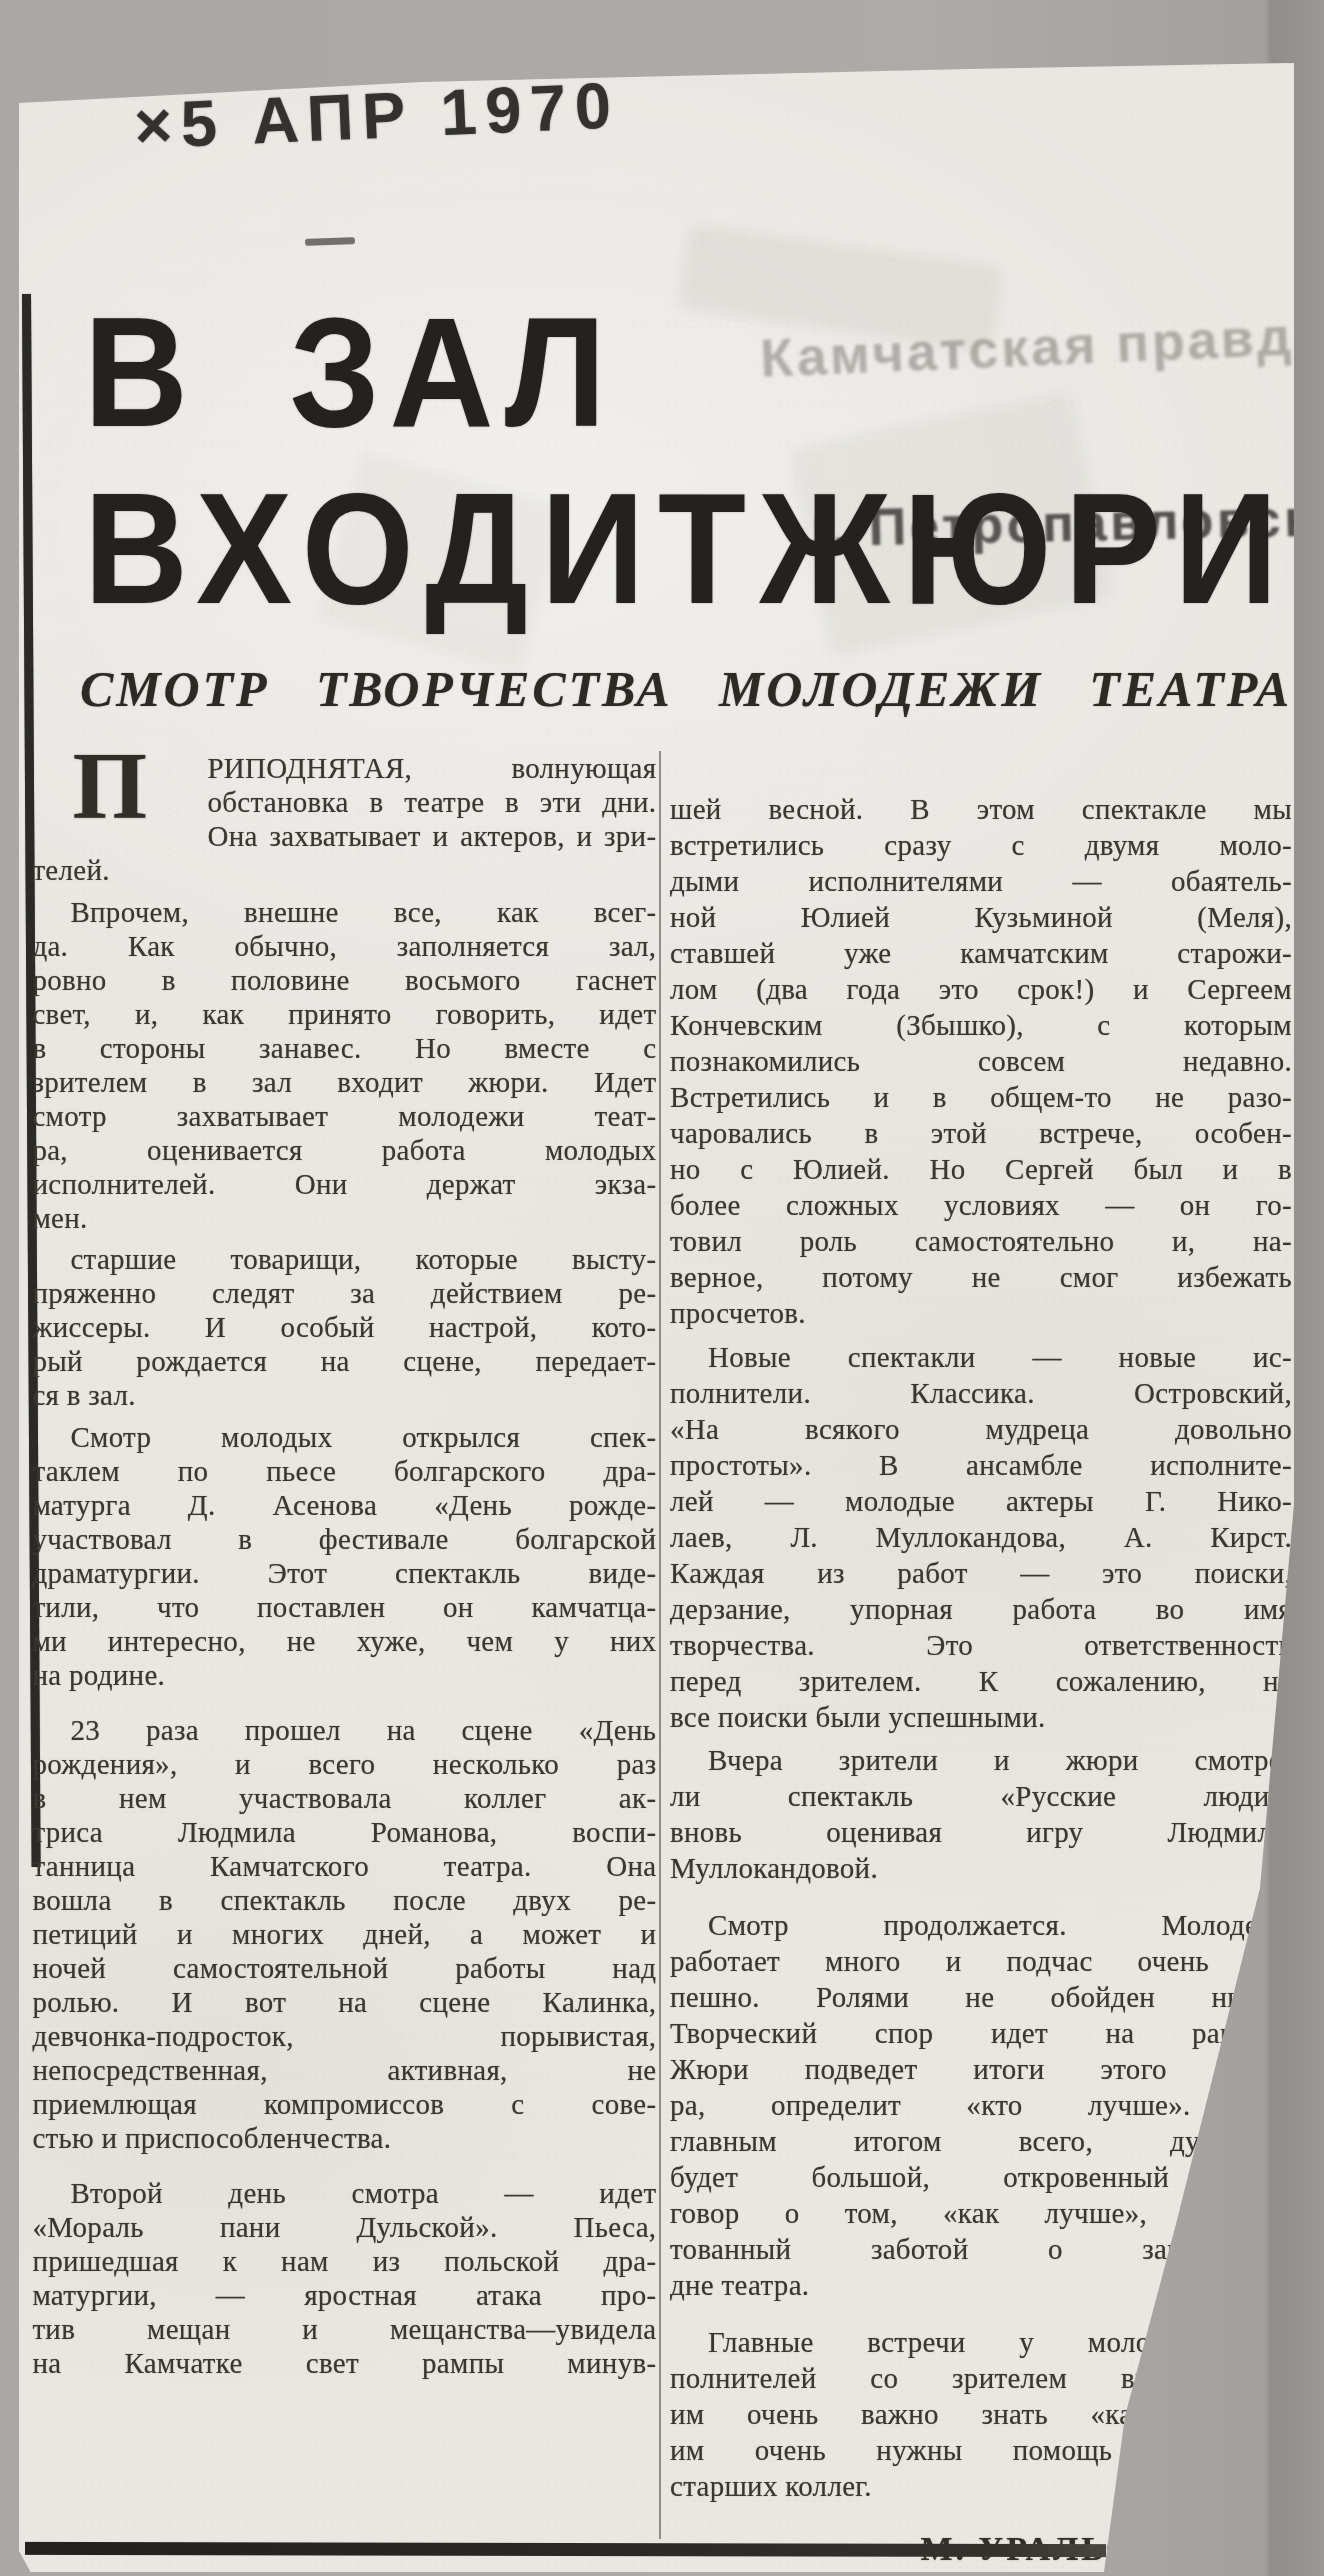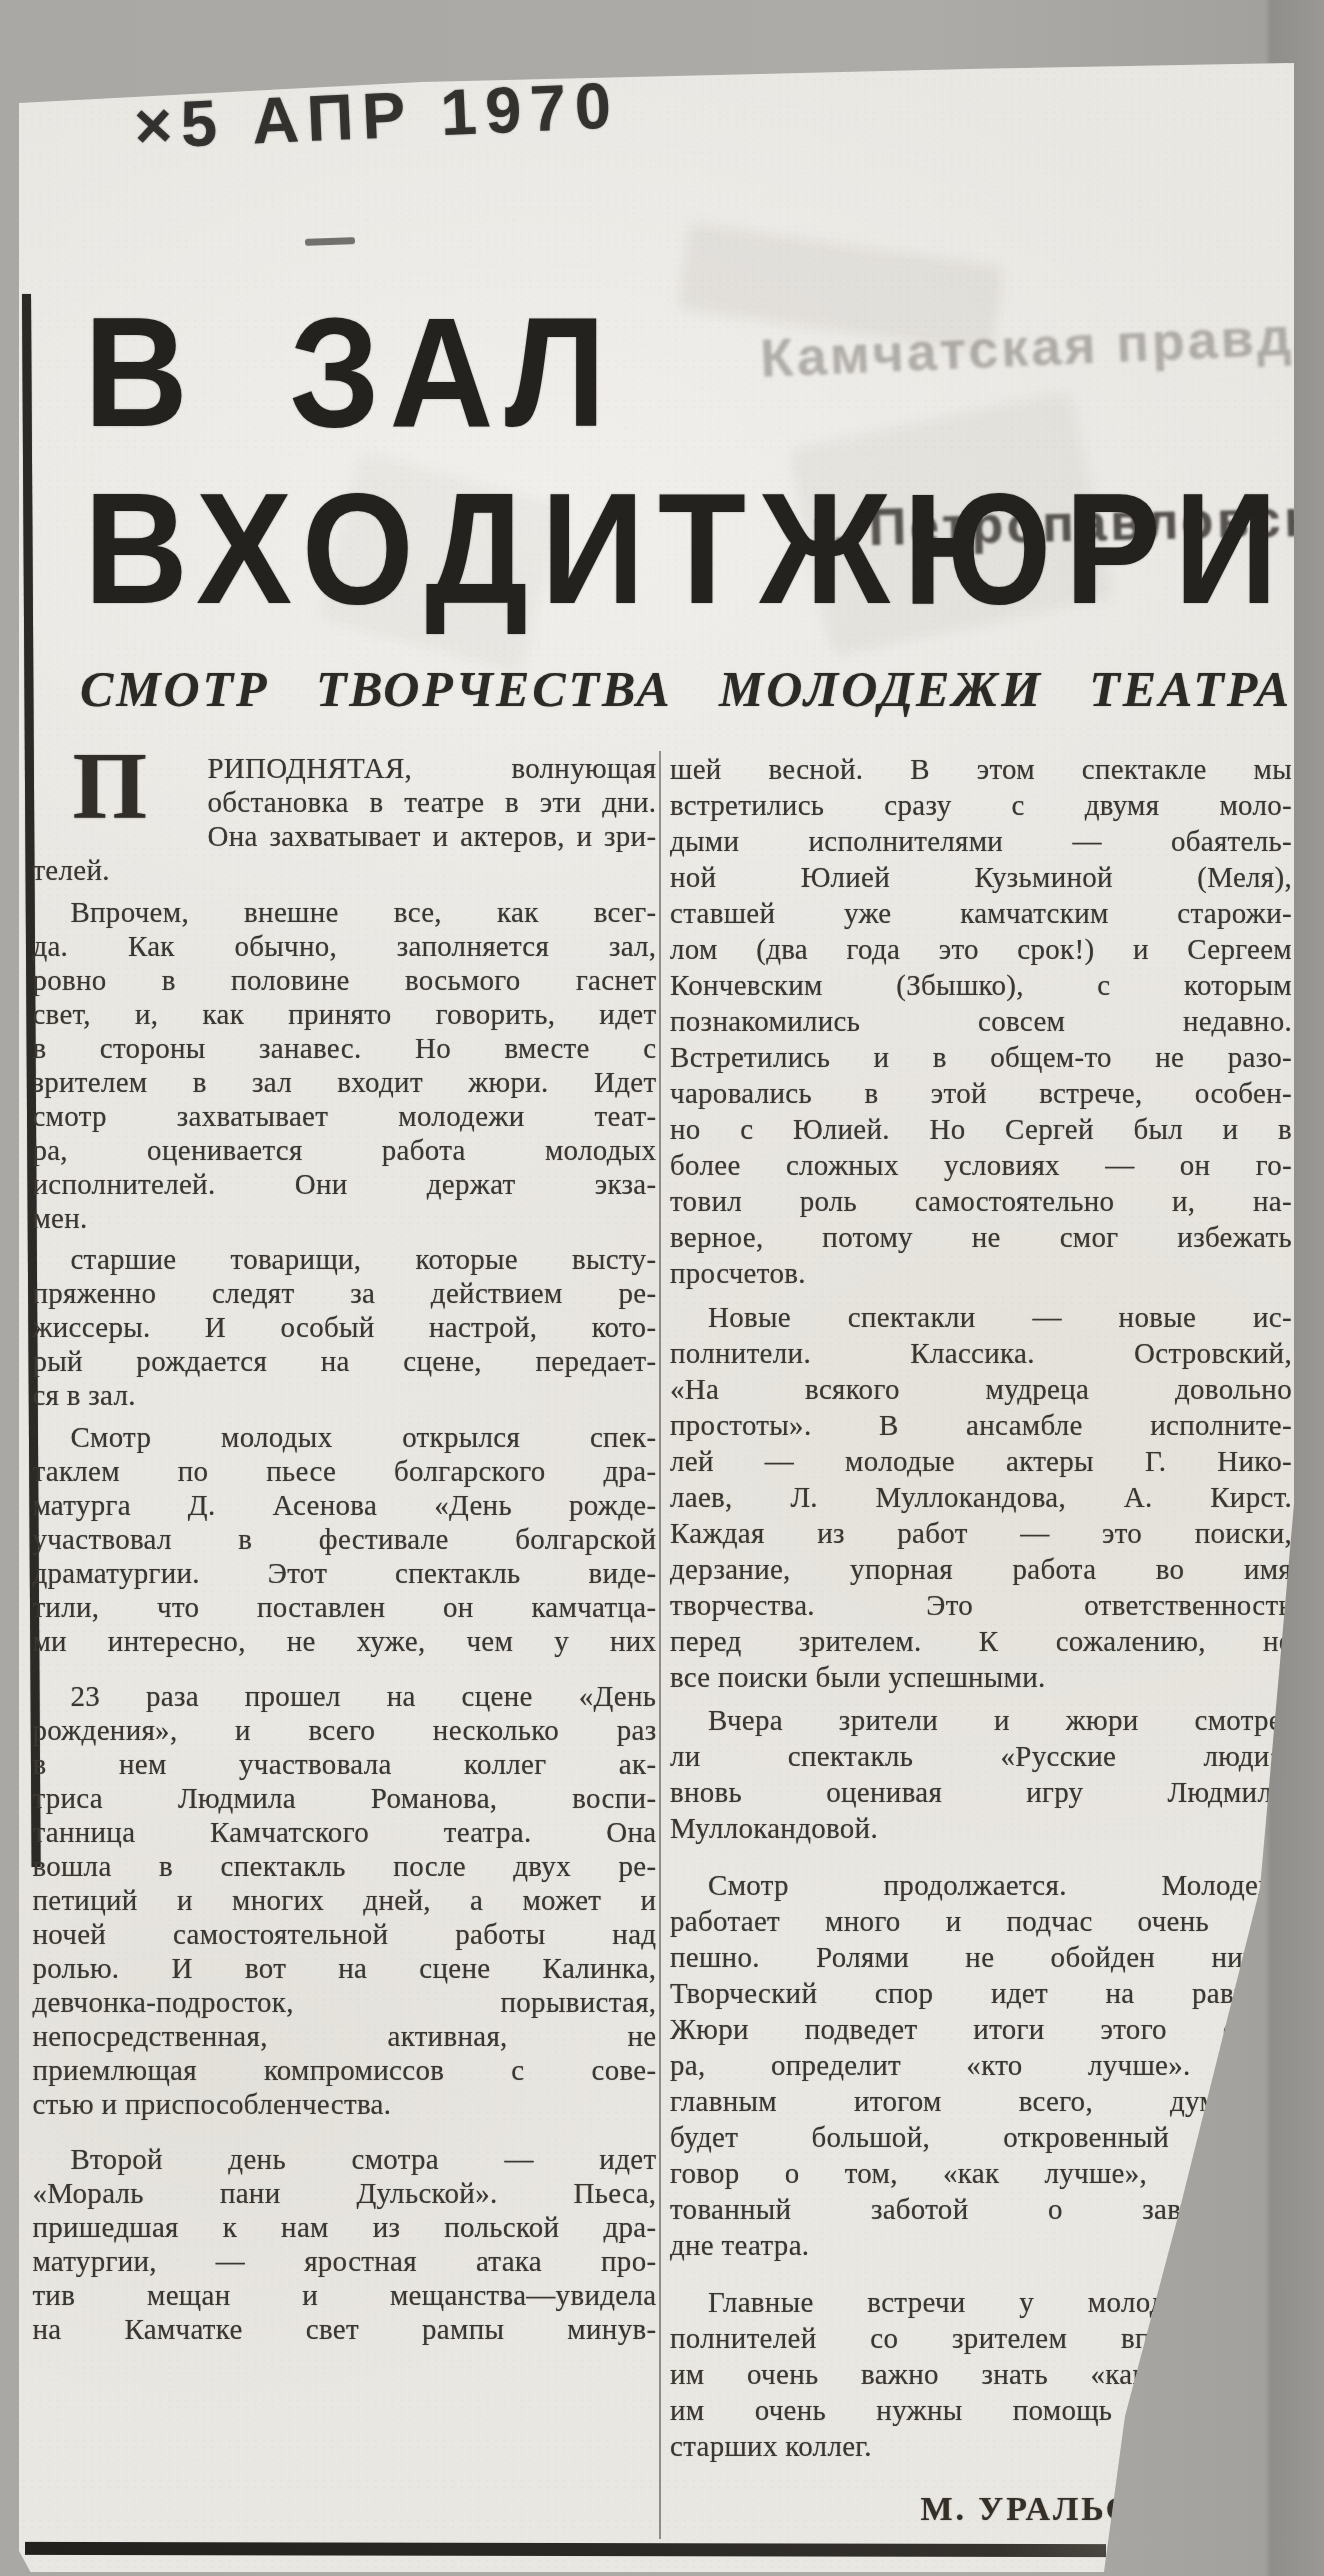--- a/index.html
+++ b/index.html
@@ -87,21 +87,21 @@
     font-size:50px; letter-spacing:2.9px; word-spacing:31px; color:#2c2a25;
     text-shadow:0 0 1.4px rgba(44,42,37,.45); white-space:nowrap;
   }
   
   .col {
     position:absolute; top:688px; color:#3a3731;
     font-size:29px; letter-spacing:0.3px;
     text-shadow:0 0 1px rgba(58,55,49,.55);
   }
   .col1 { left:13.4px; width:624px; line-height:34px; }
-  .col2 { left:651px; width:622px; line-height:36px; }
+  .col2 { left:651px; width:622px; line-height:36px;margin-top:40px; }
   .para { margin-bottom:7.7px; }
   .para.gap-lg { margin-top:21px; }
   .para .tl:first-child { text-indent:38px; }
   .para.noindent .tl:first-child { text-indent:0; }
   .para.has-dropcap .tl:first-child { text-indent:0; }
   .tl { text-align:justify; text-align-last:justify; white-space:normal; }
   .tl.end { text-align-last:left; }
   .dropcap {
     float:left; width:83px; height:69px; margin:2.9px 52px 0 40px;
     font-size:96px; line-height:63px; font-weight:700; color:#312e29;
@@ -169,20 +169,21 @@
         <div class="tl end">ся в зал.</div>
       </div>
       <div class="para">
         <div class="tl">Смотр молодых открылся спек-</div>
         <div class="tl">таклем по пьесе болгарского дра-</div>
         <div class="tl">матурга Д. Асенова «День рожде-</div>
         <div class="tl">участвовал в фестивале болгарской</div>
         <div class="tl">драматургии. Этот спектакль виде-</div>
         <div class="tl">тили, что поставлен он камчатца-</div>
         <div class="tl">ми интересно, не хуже, чем у них</div>
+        <div class="tl end">на родине.</div>
       </div>
       <div class="para gap-lg">
         <div class="tl">23 раза прошел на сцене «День</div>
         <div class="tl">рождения», и всего несколько раз</div>
         <div class="tl">в нем участвовала коллег ак-</div>
         <div class="tl">триса Людмила Романова, воспи-</div>
         <div class="tl">танница Камчатского театра. Она</div>
         <div class="tl">вошла в спектакль после двух ре-</div>
         <div class="tl">петиций и многих дней, а может и</div>
         <div class="tl">ночей самостоятельной работы над</div>

